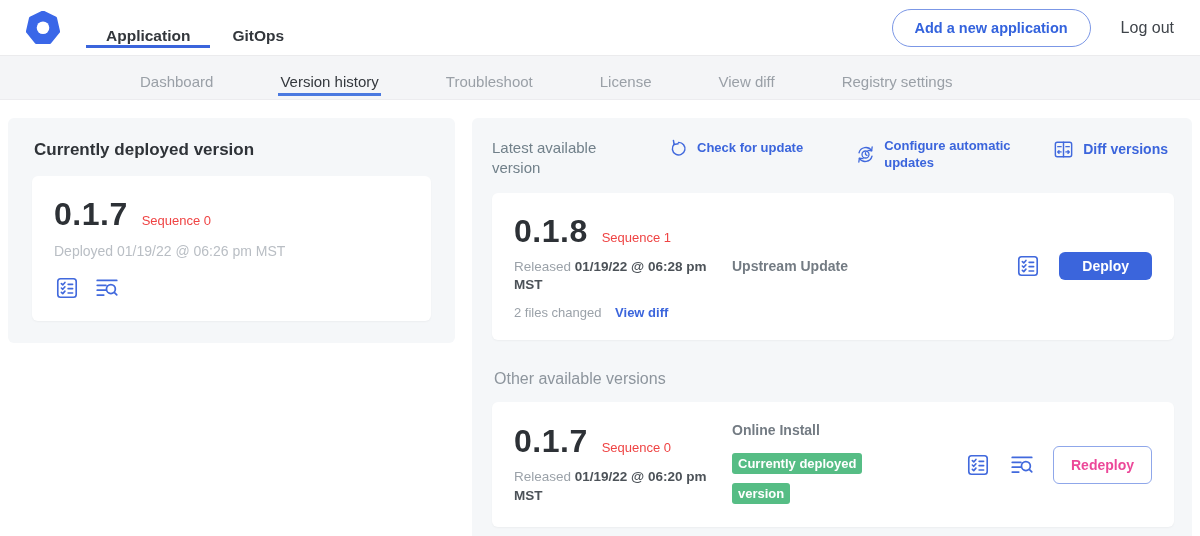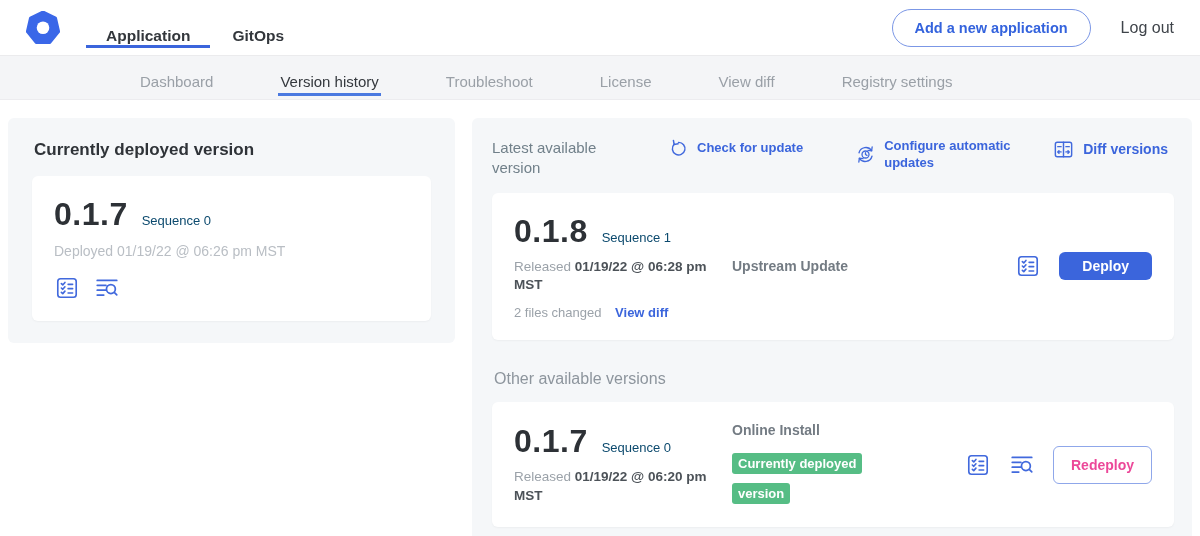--- a/index.html
+++ b/index.html
@@ -33,21 +33,21 @@
   .content { display:flex; align-items:flex-start; gap:17px; padding:18px 8px 0 8px; background:#fff; }
   .panel { background:#f5f7f9; border-radius:6px; }
 
   
   .deployed-panel { width:447px; padding:22px 24px; flex:none; }
   .panel-title { font-size:17px; font-weight:700; color:#2f3338; margin:0 0 16px 2px; }
   .version-card { background:#fff; border-radius:6px; padding:20px 22px;
     box-shadow:0 1px 2px rgba(0,0,0,.04); }
   .version-row { display:flex; align-items:baseline; gap:14px; }
   .version-number { font-size:32px; font-weight:700; color:#2d3136; letter-spacing:.5px; }
-  .sequence { font-size:13px; color:#0c4a6e; }
+  .sequence { font-size:13px; color:#ef4444; }
   .deployed-date { margin-top:10px; font-size:14px; color:#b9bec4; }
   .icon-row { margin-top:16px; display:flex; gap:14px; align-items:center; }
   .ic { color:#4169dd; cursor:pointer; display:inline-flex; }
   .ic svg { display:block; }
 
   
   .available-panel { flex:1; padding:20px 18px 16px 20px; }
   .panel-header { display:flex; align-items:flex-start; }
   .avail-title { width:130px; font-size:15px; line-height:1.35; color:#71808a; flex:none; }
   .hdr-action { display:flex; gap:8px; color:#3b65dc; font-size:13px; font-weight:600;

